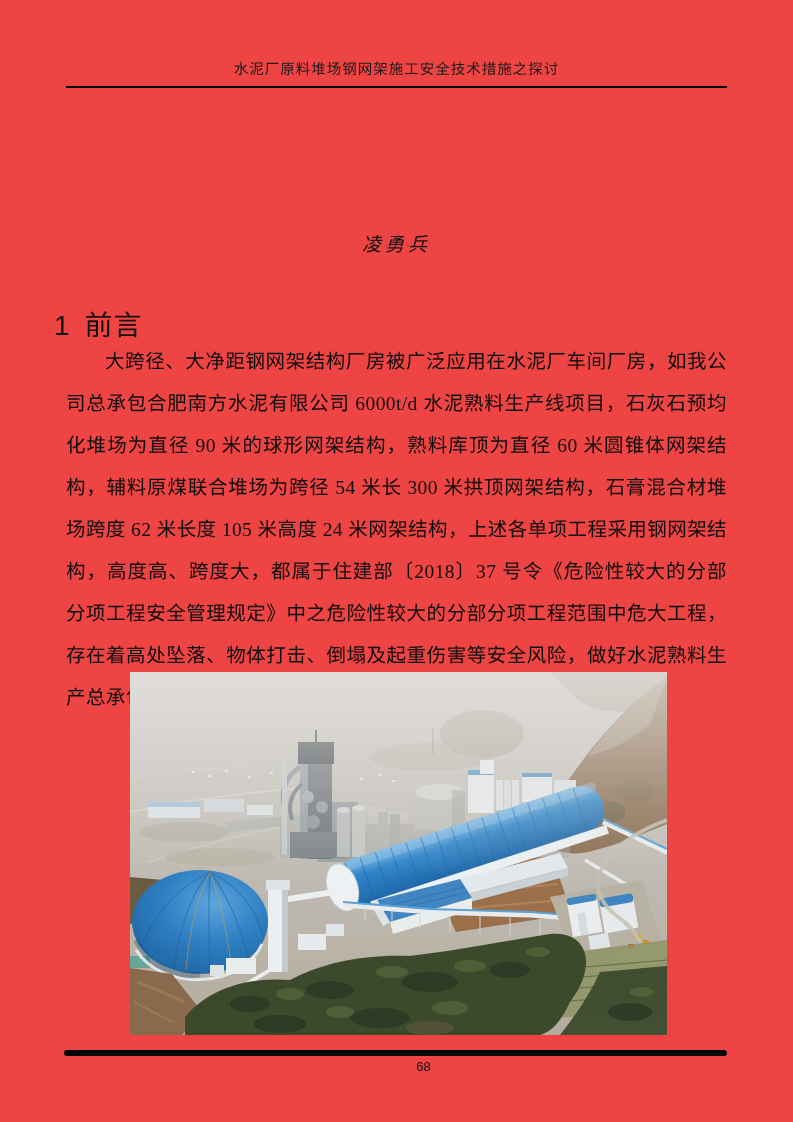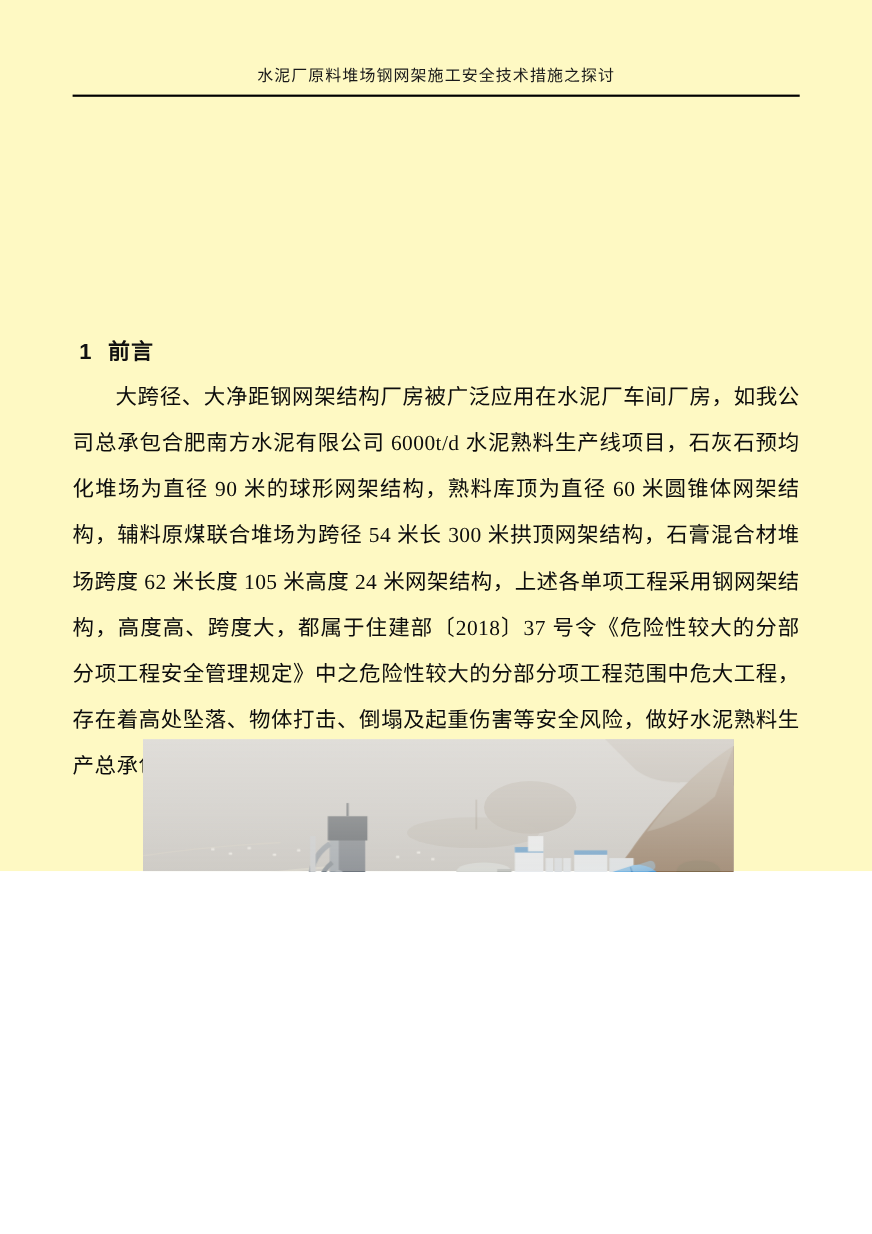--- a/index.html
+++ b/index.html
@@ -1,18 +1,18 @@
 <!DOCTYPE html>
 <html lang="zh-CN"><head>
 <meta charset="utf-8">
 <style>
   html,body{margin:0;padding:0;background:#ffffff;}
   .page{
-    position:relative; width:793px; height:792px; margin:0 auto;
-    background:#fef9c3; overflow:hidden;
+    position:relative; width:793px; height:1122px; margin:0 auto;
+    background:#ef4444; overflow:hidden;
     font-family:"Liberation Serif","DejaVu Serif",serif; color:#111;
   }
   .running-header{
     position:absolute; top:57px; left:0; width:100%;
     text-align:center; font-size:14.5px; letter-spacing:1px; color:#1a1a1a;
   }
   .header-rule{
     position:absolute; top:86px; left:66px; width:661px; height:2px; background:#000;
   }
   .article-title{
@@ -22,23 +22,23 @@
   }
   .author-name{
     position:absolute; top:229px; left:0; width:100%;
     text-align:center; font-size:19px; font-style:italic; letter-spacing:4px;
   }
   .author-affiliation{
     position:absolute; top:256px; left:0; width:100%;
     text-align:center; font-size:18.5px; font-style:italic; letter-spacing:1px;
   }
   .section-heading{
-    position:absolute; top:303px; left:72px;
+    position:absolute; top:303px; left:54px;
     font-family:"Liberation Sans","DejaVu Sans",sans-serif;
-    font-size:20px; font-weight:bold; letter-spacing:1px;
+    font-size:28px; font-weight:normal; letter-spacing:1px;
   }
   .section-heading .num{margin-right:14px;}
   .intro-paragraph{
     position:absolute; top:341px; left:66px; width:661px;
     font-size:19.5px; line-height:42px; text-align:justify;
     text-indent:2em; letter-spacing:0.4px; color:#0d0d0d;
   }
   .figure-wrap{
     position:absolute; top:672px; left:130px; width:537px; height:363px;
     margin:0; line-height:0;
@@ -63,20 +63,21 @@
 
 <div class="page">
 
   <div class="running-header">水泥厂原料堆场钢网架施工安全技术措施之探讨</div>
   <div class="header-rule"></div>
 
   <div class="article-title">
     <br>
   </div>
 
+  <div class="author-name">凌勇兵</div>
 
   <div class="section-heading">
     <span class="num">1</span><span>前言</span>
   </div>
 
   <div class="intro-paragraph">大跨径、大净距钢网架结构厂房被广泛应用在水泥厂车间厂房，如我公司总承包合肥南方水泥有限公司 6000t/d 水泥熟料生产线项目，石灰石预均化堆场为直径 90 米的球形网架结构，熟料库顶为直径 60 米圆锥体网架结构，辅料原煤联合堆场为跨径 54 米长 300 米拱顶网架结构，石膏混合材堆场跨度 62 米长度 105 米高度 24 米网架结构，上述各单项工程采用钢网架结构，高度高、跨度大，都属于住建部〔2018〕37 号令《危险性较大的分部分项工程安全管理规定》中之危险性较大的分部分项工程范围中危大工程，存在着高处坠落、物体打击、倒塌及起重伤害等安全风险，做好水泥熟料生产总承包项目网架施工安全措施，成为安全管理的重中之重。</div>
 
   <figure class="figure-wrap">
     <svg width="537" height="363" viewBox="0 0 537 363" xmlns="http://www.w3.org/2000/svg">
       <defs>

